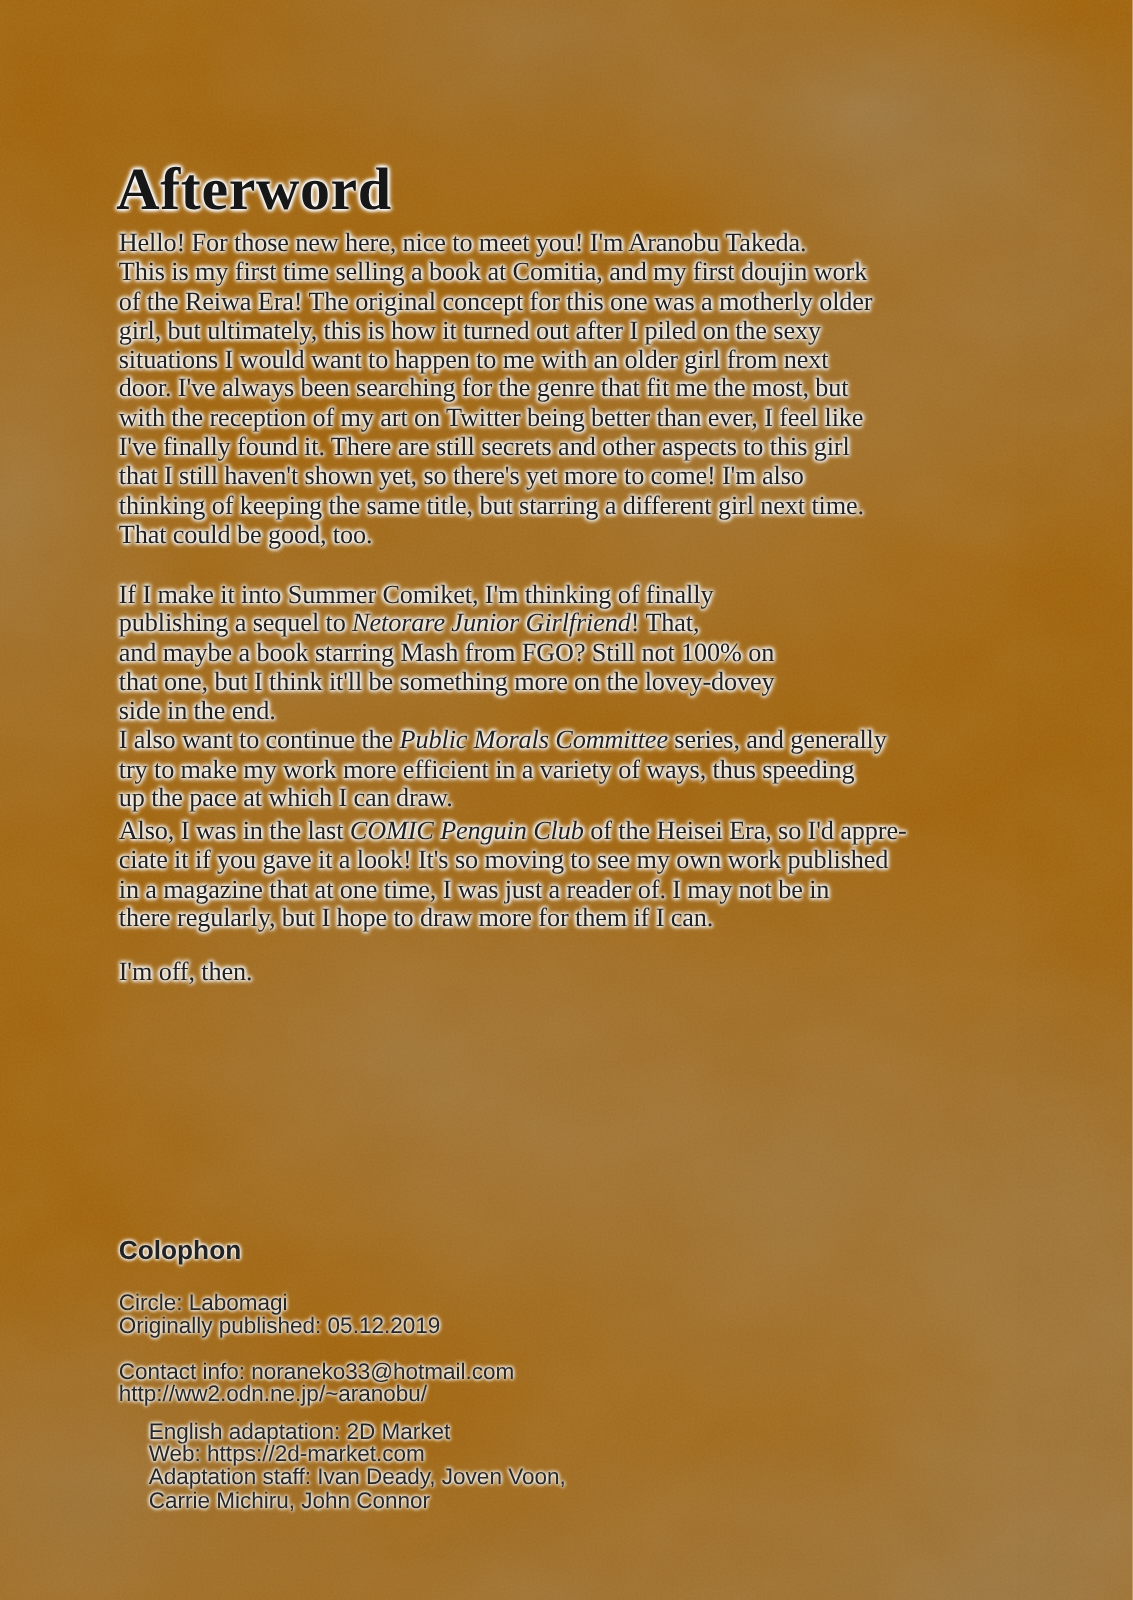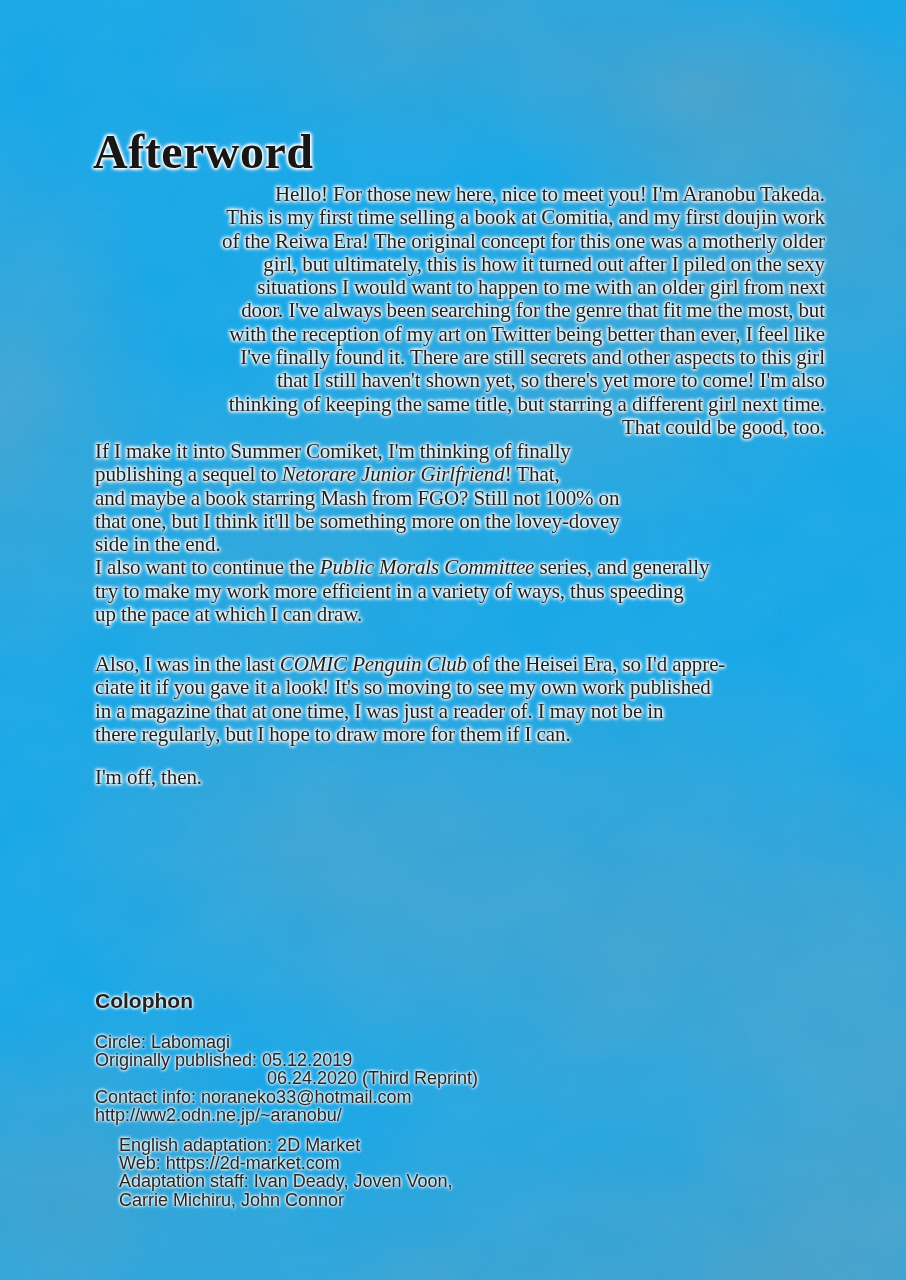--- a/index.html
+++ b/index.html
@@ -5,21 +5,21 @@
   html, body { margin: 0; padding: 0; }
   body {
     width: 906px; height: 1280px;
     background: #ffffff;
     font-family: "Liberation Serif", serif;
     overflow: hidden;
   }
   #page {
     position: relative;
     width: 906px; height: 1280px;
-    background: #0ea5e9;
+    background: #a16207;
     overflow: hidden;
   }
   
   .texture-clouds {
     position: absolute; inset: 0; z-index: 1;
     background-image:
       radial-gradient(420px 200px at 48% 2%,  rgba(150,150,150,.26), transparent 70%),
       radial-gradient(300px 180px at 78% 7%,  rgba(150,150,150,.30), transparent 70%),
       radial-gradient(460px 320px at 92% 18%, rgba(155,155,155,.26), transparent 70%),
       radial-gradient(240px 420px at 1% 32%,  rgba(160,160,160,.28), transparent 70%),
@@ -43,22 +43,22 @@
     position: absolute; left: 93px; top: 96px;
     font-size: 48px; font-weight: bold; line-height: 1;
     letter-spacing: 0.5px;
     color: #171717;
   }
   .body-block {
     position: absolute; left: 95px; width: 730px;
     font-size: 21px; line-height: 23.3px;
     letter-spacing: -0.1px;
   }
-  .p1 { top: 183px; text-align: right; }
-  .p2 { top: 440px; }
+  .p1 { top: 183px; }
+  .p2 { top: 464px; }
   .p3 { top: 653px; }
   .signoff { top: 766px; }
   .thanks { top: 812px; line-height: 23px; }
   em { font-style: italic; }
 
   .colo {
     position: absolute; left: 95px; width: 560px;
     font-family: "Liberation Sans", sans-serif;
     font-size: 18px; line-height: 18.2px;
     color: #262626;
@@ -98,18 +98,18 @@
 
     <div class="body-block p2 halo"><span>If I make it into Summer Comiket, I'm thinking of finally</span><br><span>publishing a sequel to </span><em>Netorare Junior Girlfriend</em><span>! That,</span><br><span>and maybe a book starring Mash from FGO? Still not 100% on</span><br><span>that one, but I think it'll be something more on the lovey-dovey</span><br><span>side in the end.</span><br><span>I also want to continue the </span><em>Public Morals Committee</em><span> series, and generally</span><br><span>try to make my work more efficient in a variety of ways, thus speeding</span><br><span>up the pace at which I can draw.</span></div>
 
     <div class="body-block p3 halo"><span>Also, I was in the last </span><em>COMIC Penguin Club</em><span> of the Heisei Era, so I'd appre-</span><br><span>ciate it if you gave it a look! It's so moving to see my own work published</span><br><span>in a magazine that at one time, I was just a reader of. I may not be in</span><br><span>there regularly, but I hope to draw more for them if I can.</span></div>
 
     <div class="body-block signoff halo">I'm off, then.</div>
 
 
     <div class="colo colo-heading">Colophon</div>
 
-    <div class="colo colo-publisher"><span>Circle: Labomagi</span><br><span>Originally published: 05.12.2019</span><br><span class="indent">06.24.2020 (Third Reprint)</span><br><span>Contact info: noraneko33@hotmail.com</span><br><span>http://ww2.odn.ne.jp/~aranobu/</span></div>
+    <div class="colo colo-publisher"><span>Circle: Labomagi</span><br><span>Originally published: 05.12.2019</span><br><br><span>Contact info: noraneko33@hotmail.com</span><br><span>http://ww2.odn.ne.jp/~aranobu/</span></div>
 
     <div class="colo colo-adaptation"><span>English adaptation: 2D Market</span><br><span>Web: https://2d-market.com</span><br><span>Adaptation staff: Ivan Deady, Joven Voon,</span><br><span>Carrie Michiru, John Connor</span></div>
 
   </div>
 </div>
 
 </body></html>

